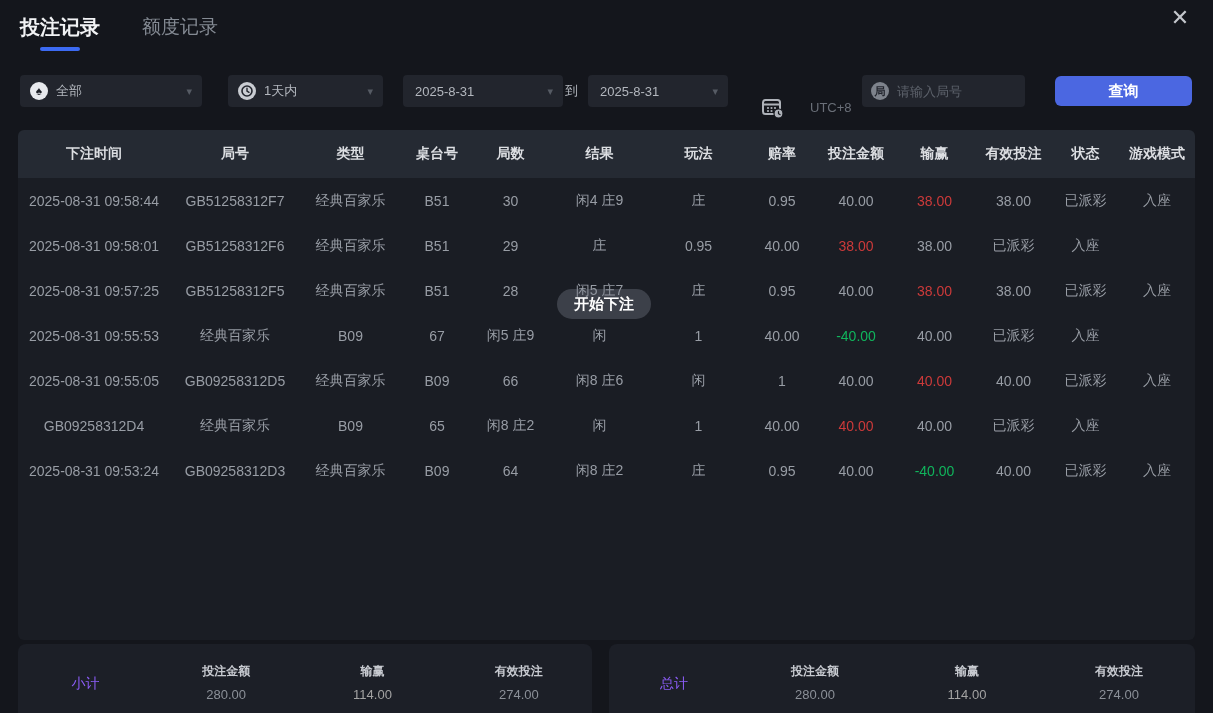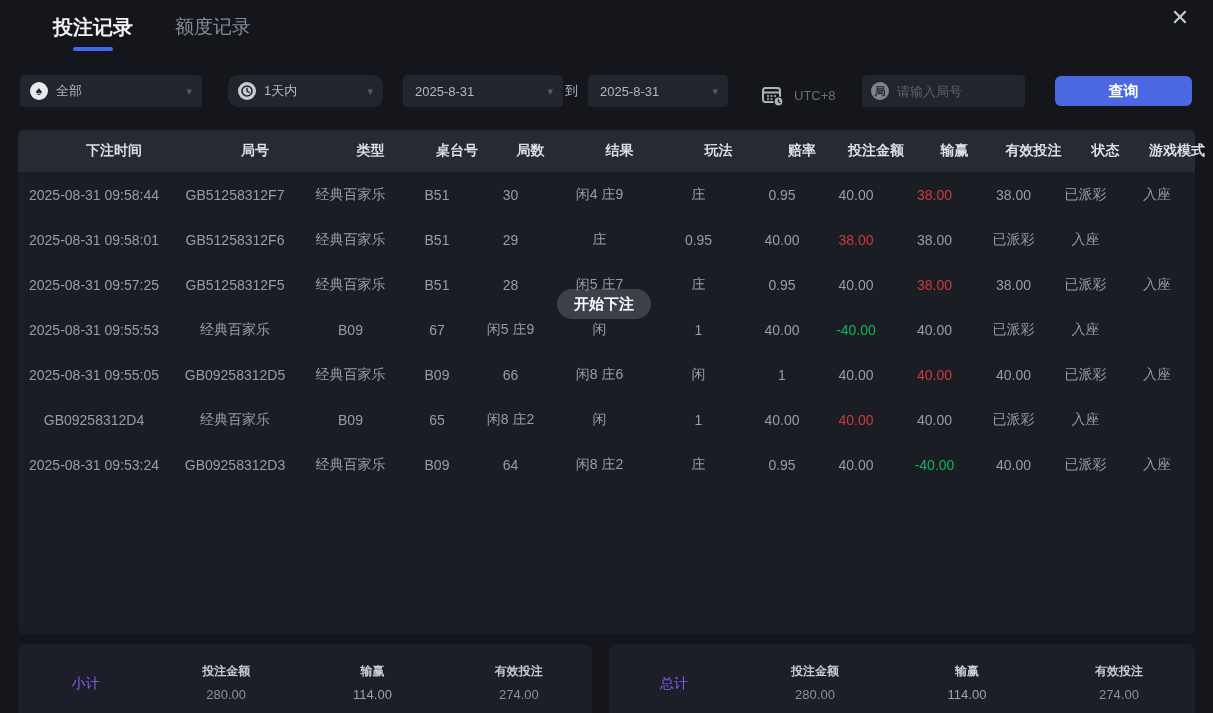--- a/index.html
+++ b/index.html
@@ -6,66 +6,66 @@
   html,body { width:1213px; height:713px; overflow:hidden; }
   body {
     background:#14161c;
     font-family:"Liberation Sans", sans-serif;
     color:#e3e5e8;
     position:relative;
   }
   
   .tabbar { position:absolute; left:20px; top:14px; display:flex; align-items:flex-end; gap:42px; }
   .tab { cursor:pointer; position:relative; padding-bottom:10px; }
-  .tab.active { font-size:20px; font-weight:bold; color:#f2f3f5;margin-left:33px; }
+  .tab.active { font-size:20px; font-weight:bold; color:#f2f3f5; }
   .tab.inactive { font-size:19px; color:#858b94; padding-bottom:11px; }
   .tab.active::after {
     content:""; position:absolute; left:50%; transform:translateX(-50%);
     bottom:0; width:40px; height:4px; border-radius:2px; background:#3c6af2;
   }
   .close-btn {
     position:absolute; right:19px; top:4px; width:28px; height:28px;
     font-size:22px; color:#c4c7cc; display:flex; align-items:center; justify-content:center;
     cursor:pointer; font-weight:300;
   }
   
   .filters { position:absolute; left:0; top:75px; width:100%; height:32px; }
   .ctl {
     position:absolute; top:0; height:32px; background:#22252d; border-radius:4px;
     display:flex; align-items:center; font-size:13px; color:#b3b7be;
   }
   .ctl .chev { margin-left:auto; margin-right:10px; color:#565b64; font-size:11px; }
   .sel-game  { left:20px;  width:182px; padding-left:10px; }
-  .sel-time  { left:228px; width:155px; padding-left:10px;border-radius:10px; }
+  .sel-time  { left:228px; width:155px; padding-left:10px; }
   .sel-from  { left:403px; width:160px; padding-left:12px; }
   .sel-to    { left:588px; width:140px; padding-left:12px; }
   .to-label  { position:absolute; left:565px; top:0; height:32px; display:flex; align-items:center; font-size:13px; color:#b3b7be; }
   .circle-ico {
     width:18px; height:18px; border-radius:50%; background:#e7e9ed; color:#1a1d24;
     display:flex; align-items:center; justify-content:center; font-size:12px; margin-right:8px; flex:0 0 auto;
   }
-  .tz-wrap { position:absolute; left:760px; top:4px; height:32px; display:flex; align-items:center; gap:10px; }
+  .tz-wrap { position:absolute; left:760px; top:16px; height:32px; display:flex; align-items:center; gap:26px; }
   .tz-text { font-size:13px; color:#6a6f78; }
   .round-input-wrap { left:862px; width:163px; padding-left:9px; }
   .round-ico { background:#7e838c; color:#22252d; font-size:11px; font-weight:bold; }
   .round-input-wrap input {
     background:transparent; border:none; outline:none; width:110px;
     font-family:"Liberation Sans", sans-serif; font-size:13px; color:#b3b7be;
   }
   .round-input-wrap input::placeholder { color:#5d626b; }
   .query-btn {
     position:absolute; left:1043px; top:1px; width:137px; height:30px;
     background:#4b67e1; border:none; border-radius:6px; color:#ffffff;
     font-size:15px; font-weight:bold; font-family:"Liberation Sans", sans-serif; cursor:pointer;margin-left:12px;
   }
   
   .table { position:absolute; left:18px; top:130px; width:1177px; }
   .thead {
     display:grid; grid-template-columns:152px 130px 101px 72px 75px 103px 95px 72px 76px 81px 77px 67px 76px;
-    height:42px; background:#252a33; border-radius:6px 6px 0 0;padding-left:20px;
+    height:48px; background:#252a33; border-radius:6px 6px 0 0;
   }
   .th {
     display:flex; align-items:center; justify-content:center;
     font-size:14px; font-weight:bold; color:#dcdee2;
   }
   .tbody { background:#1a1d24; height:462px; border-radius:0 0 6px 6px; }
   .trow {
     display:grid; grid-template-columns:152px 130px 101px 72px 75px 103px 95px 72px 76px 81px 77px 67px 76px;
     height:45px;
   }

